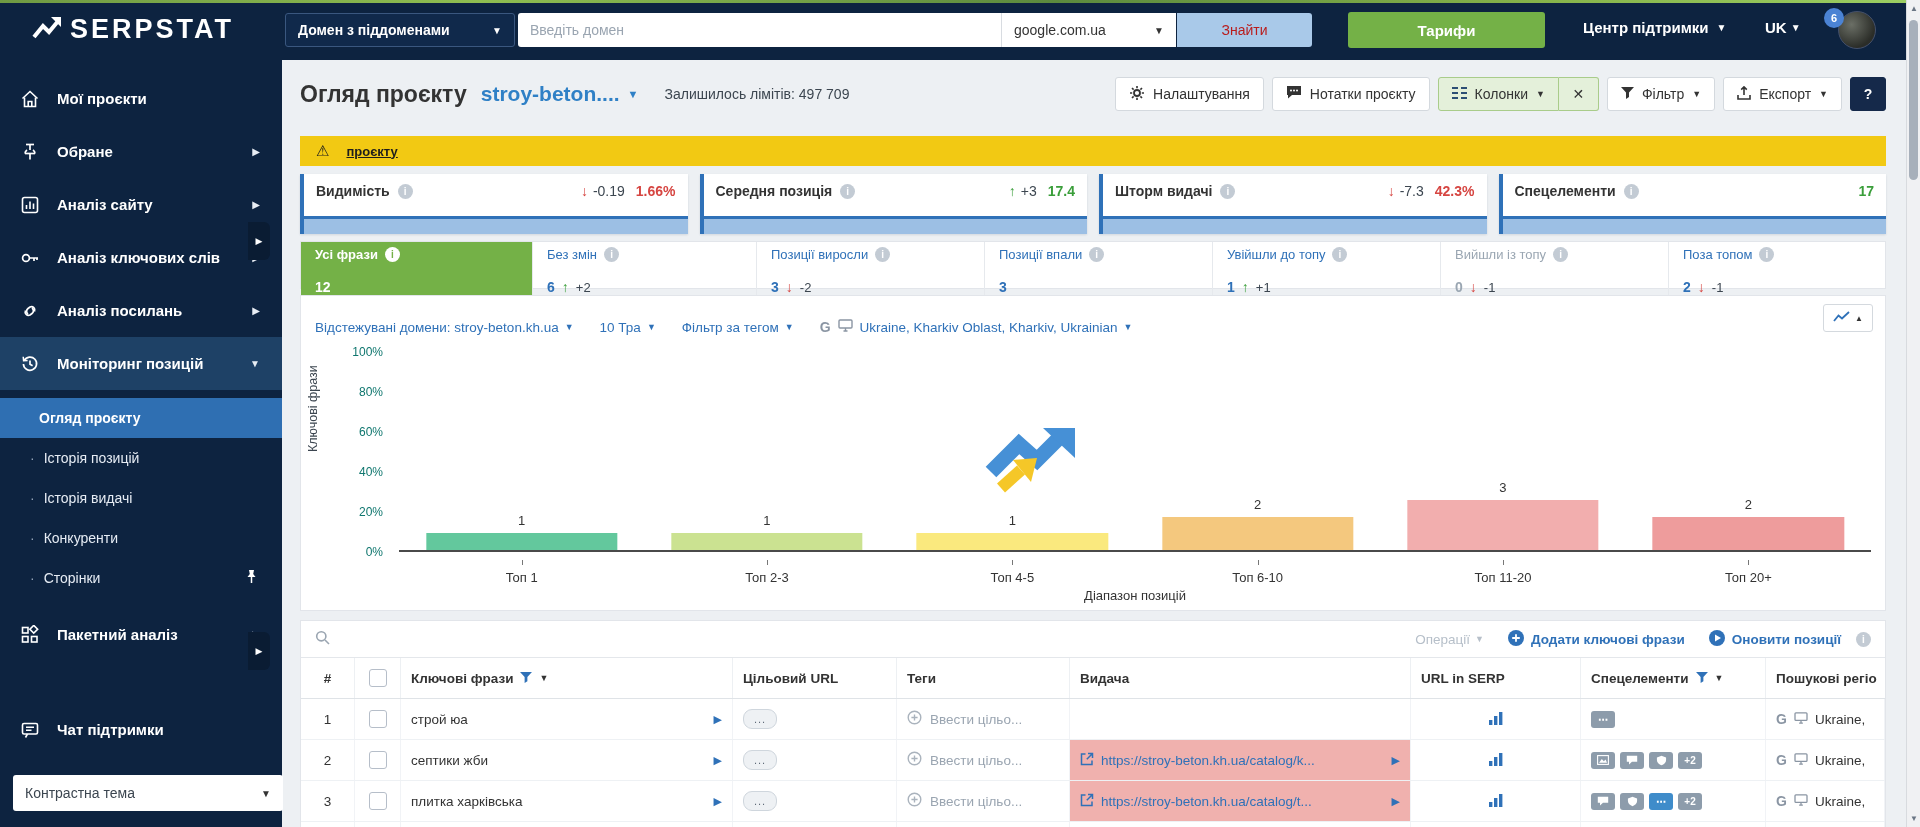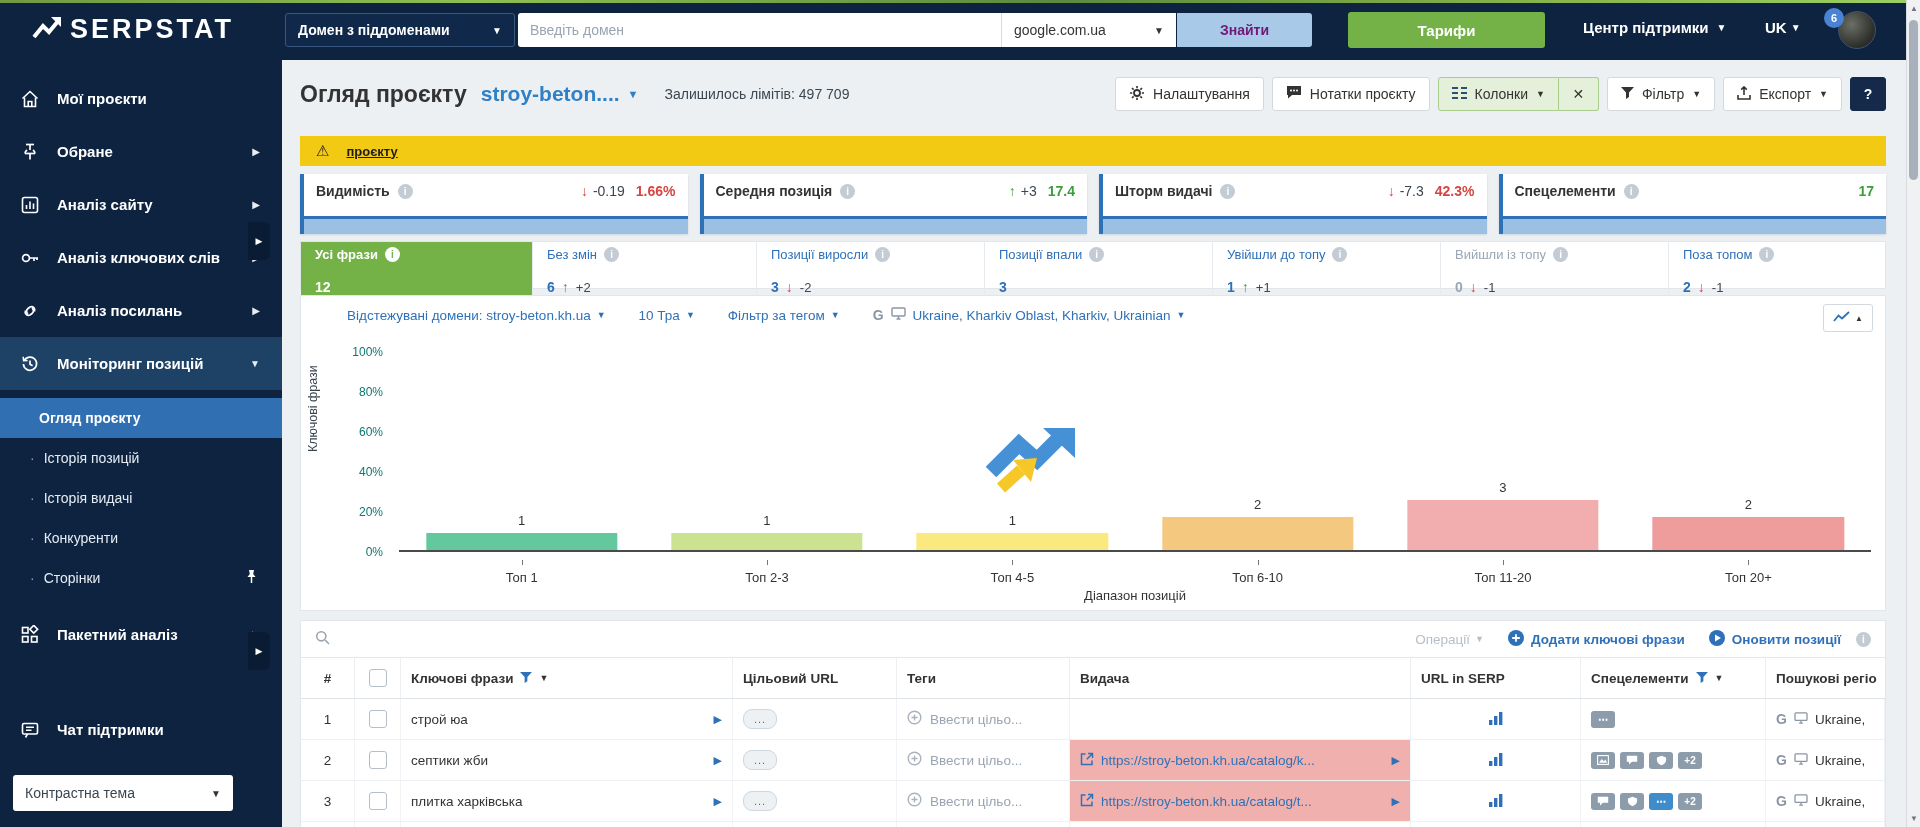--- a/index.html
+++ b/index.html
@@ -18,21 +18,21 @@
     display:flex;align-items:center;padding:0 12px;box-sizing:border-box;}
   .dd-domain-type .caret{margin-left:auto;font-size:10px;color:#fff;}
   .search-input{position:absolute;left:518px;top:13px;width:483px;height:34px;border:none;outline:none;
     border-radius:3px 0 0 3px;box-sizing:border-box;padding:0 12px;font-size:14px;color:#333;background:#fff;}
   .search-input::placeholder{color:#9aa5b1;}
   .dd-engine{position:absolute;left:1001px;top:13px;width:175px;height:34px;background:#fff;
     border-left:1px solid #d8dce1;box-sizing:border-box;display:flex;align-items:center;
     padding:0 12px;font-size:14px;color:#333;}
   .dd-engine .caret{margin-left:auto;font-size:10px;color:#333;}
   .btn-find{position:absolute;left:1177px;top:13px;width:135px;height:34px;background:#a9c9e9;
-    border:none;border-radius:0 3px 3px 0;color:#701a75;font-size:14px;font-weight:700;
+    border:none;border-radius:0 3px 3px 0;color:#b91c1c;font-size:14px;font-weight:400;
     display:flex;align-items:center;justify-content:center;}
   .btn-plans{position:absolute;left:1348px;top:12px;width:197px;height:36px;background:#74b147;
     border:none;border-radius:3px;color:#fff;font-size:15px;font-weight:700;
     display:flex;align-items:center;justify-content:center;}
   .tb-support{position:absolute;left:1583px;top:19px;color:#fff;font-size:15px;font-weight:600;
     display:flex;align-items:center;gap:8px;}
   .tb-support .caret,.tb-lang .caret{font-size:10px;color:#fff;}
   .tb-lang{position:absolute;left:1765px;top:19px;color:#fff;font-size:15px;font-weight:700;
     display:flex;align-items:center;gap:4px;}
   .avatar{position:absolute;left:1838px;top:11px;width:38px;height:38px;border-radius:50%;
@@ -47,21 +47,21 @@
     color:#fff;font-size:15px;font-weight:600;cursor:pointer;}
   .side-item .s-ic{width:24px;display:flex;justify-content:center;flex:0 0 24px;}
   .side-item .arrow{margin-left:auto;font-size:10px;color:#e8edf4;}
   .side-item.active-parent{background:#1e4166;}
   .sub-item{height:40px;display:flex;align-items:center;color:#e6ecf4;font-size:14px;
     padding-left:30px;cursor:pointer;}
   .sub-item .bullet{margin-right:9px;color:#93a3b8;}
   .sub-item.sub-active{background:#2f6fb2;color:#fff;font-weight:700;padding-left:39px;}
   .sub-gap{height:8px;}
   .pin-right{margin-left:auto;margin-right:24px;}
-  .theme-select{position:absolute;left:13px;top:715px;width:220px;height:36px;background:#fff;
+  .theme-select{position:absolute;left:13px;top:715px;width:270px;height:36px;background:#fff;
     border-radius:3px;display:flex;align-items:center;padding:0 12px;box-sizing:border-box;
     font-size:14px;color:#3c4650;cursor:pointer;}
   .theme-select .caret{margin-left:auto;font-size:10px;color:#333;}
   .collapse-pill{position:absolute;left:248px;width:22px;height:38px;background:#0a1c33;
     border-radius:0 6px 6px 0;color:#fff;font-size:9px;display:flex;align-items:center;
     justify-content:center;z-index:45;cursor:pointer;}
   
   .main{position:absolute;left:282px;top:60px;width:1624px;height:767px;overflow:hidden;}
   .header-row{margin:15px 20px 0 18px;height:38px;display:flex;align-items:center;}
   .page-title{font-size:23px;font-weight:700;color:#333;}
@@ -110,21 +110,21 @@
   .tab-cnt{font-weight:700;color:#2f71b8;}
   .tab-delta{color:#3c4650;font-size:13px;}
   .tab.active{background:#74b147;}
   .tab.active .tab-lbl{color:#fff;font-weight:700;}
   .tab.active .tab-cnt{color:#fff;}
   .tab.active .info{background:#fff;color:#74b147;}
   .tab.muted .tab-lbl,.tab.muted .tab-cnt{color:#9aa6b2;}
   
   .chart-panel{margin:6px 20px 0 18px;height:316px;background:#fff;border:1px solid #e2e5ea;
     position:relative;box-sizing:border-box;}
-  .filter-row{height:38px;display:flex;align-items:center;padding:0 14px;gap:33px;font-size:13.5px;margin-left:32px;}
+  .filter-row{height:38px;display:flex;align-items:center;padding:12px 14px;gap:26px;font-size:13.5px;}
   .flink{color:#2f71b8;display:flex;align-items:center;gap:6px;cursor:pointer;}
   .flink .caret{font-size:9px;color:#2f71b8;}
   .region-group{display:flex;align-items:center;gap:7px;}
   .g-ic{font-weight:700;color:#8a95a3;font-size:14px;}
   .chart-toggle{position:absolute;right:12px;top:8px;width:48px;height:26px;border:1px solid #d4d9de;
     border-radius:3px;display:flex;align-items:center;justify-content:center;gap:5px;cursor:pointer;background:#fff;}
   .chart-toggle .caret{font-size:8px;color:#333;}
   .chart-wrap{position:absolute;left:16px;right:14px;top:56px;height:200px;}
   .ylab{position:absolute;left:-4px;top:100px;transform:rotate(-90deg) translate(0,-50%);
     transform-origin:left top;font-size:12.5px;color:#3c4650;white-space:nowrap;}

